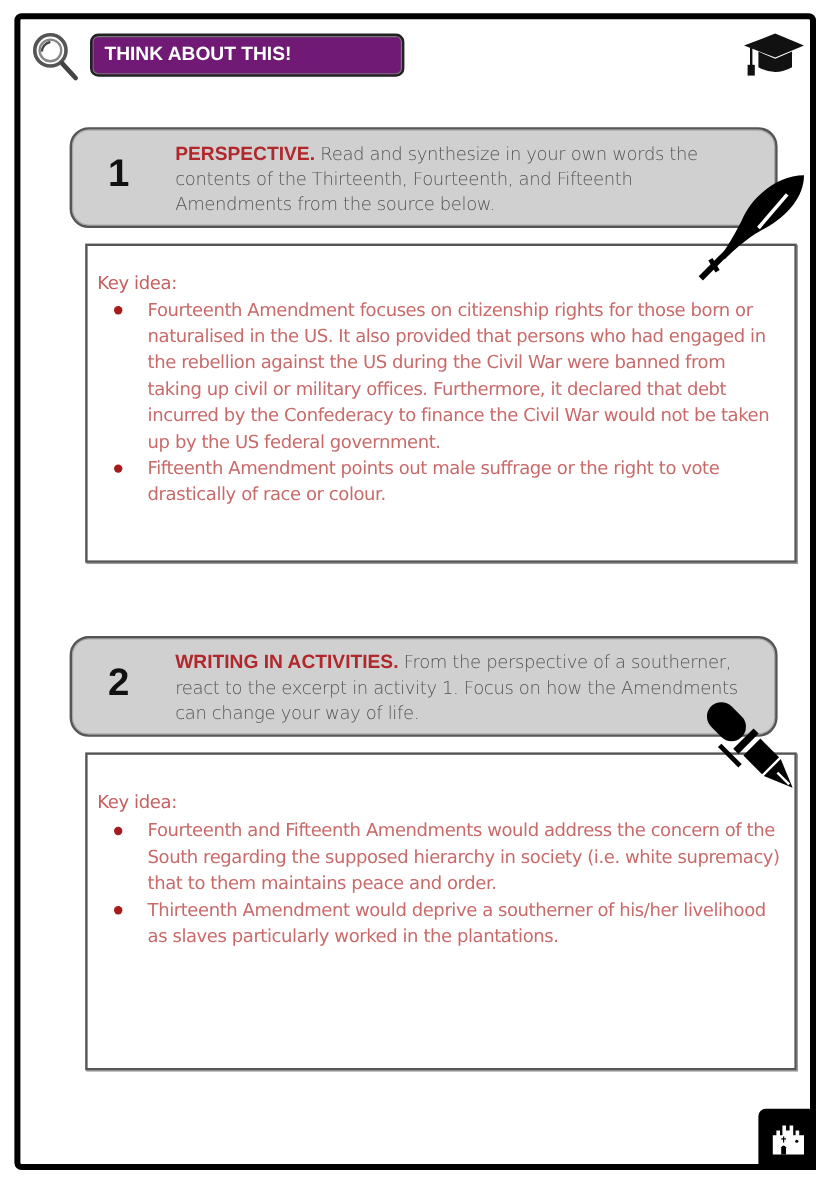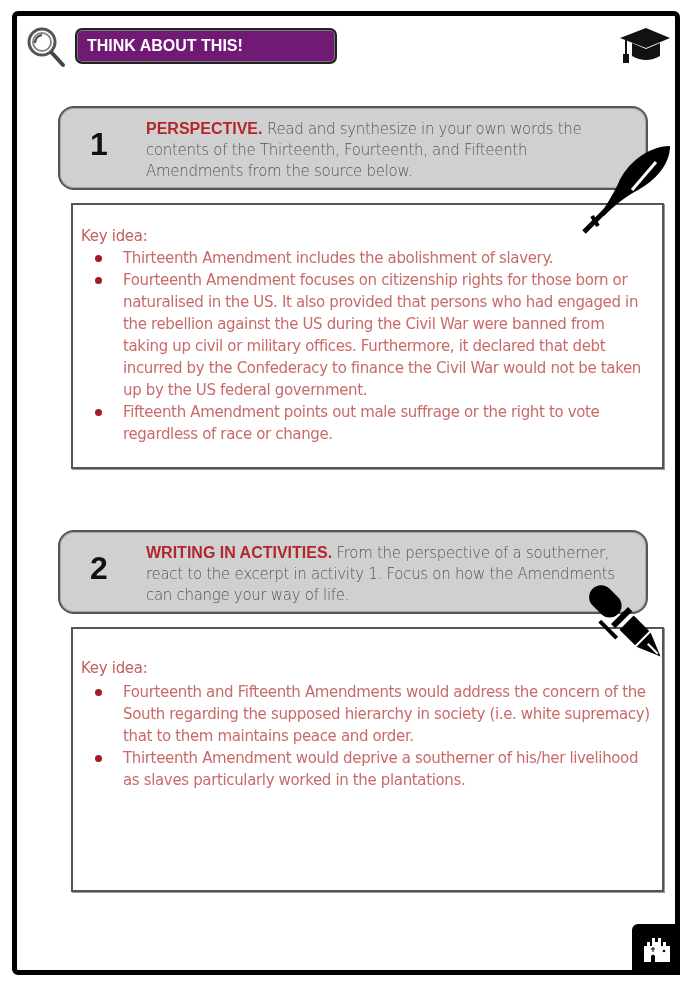--- a/index.html
+++ b/index.html
@@ -81,23 +81,22 @@
 </div>
 
 <div class="task-box" style="top:106px;">
   <div class="task-num">1</div>
   <div class="task-text"><span class="task-title">PERSPECTIVE.</span><span> Read and synthesize in your own words the contents of the Thirteenth, Fourteenth, and Fifteenth Amendments from the source below.</span></div>
 </div>
 
 <div class="answer-box" style="top:203px; height:266px;">
   <div class="key-label" style="top:22px;">Key idea:</div>
   <ul class="answer-list" style="top:42px;">
-    <li><span class="bullet"></span><span>Thirteenth Amendment includes the abolishment of slavery.</span></li>
     <li><span class="bullet"></span><span>Fourteenth Amendment focuses on citizenship rights for those born or naturalised in the US. It also provided that persons who had engaged in the rebellion against the US during the Civil War were banned from taking up civil or military offices. Furthermore, it declared that debt incurred by the Confederacy to finance the Civil War would not be taken up by the US federal government.</span></li>
-    <li><span class="bullet"></span><span>Fifteenth Amendment points out male suffrage or the right to vote regardless of race or change.</span></li>
+    <li><span class="bullet"></span><span>Fifteenth Amendment points out male suffrage or the right to vote drastically of race or colour.</span></li>
   </ul>
 </div>
 
 <svg class="quill-icon" viewBox="0 0 100 96">
   <path d="M92 6 C70 6 48 24 40 44 C34 56 28 66 22 74 L26 76 C36 66 48 56 60 50 C78 40 92 24 92 6 Z" fill="#000"></path>
   <path d="M78 22 L54 50" stroke="#fff" stroke-width="3"></path>
   <line x1="28" y1="70" x2="6" y2="92" stroke="#000" stroke-width="5"></line>
   <line x1="14" y1="76" x2="20" y2="86" stroke="#000" stroke-width="4"></line>
 </svg>
 

